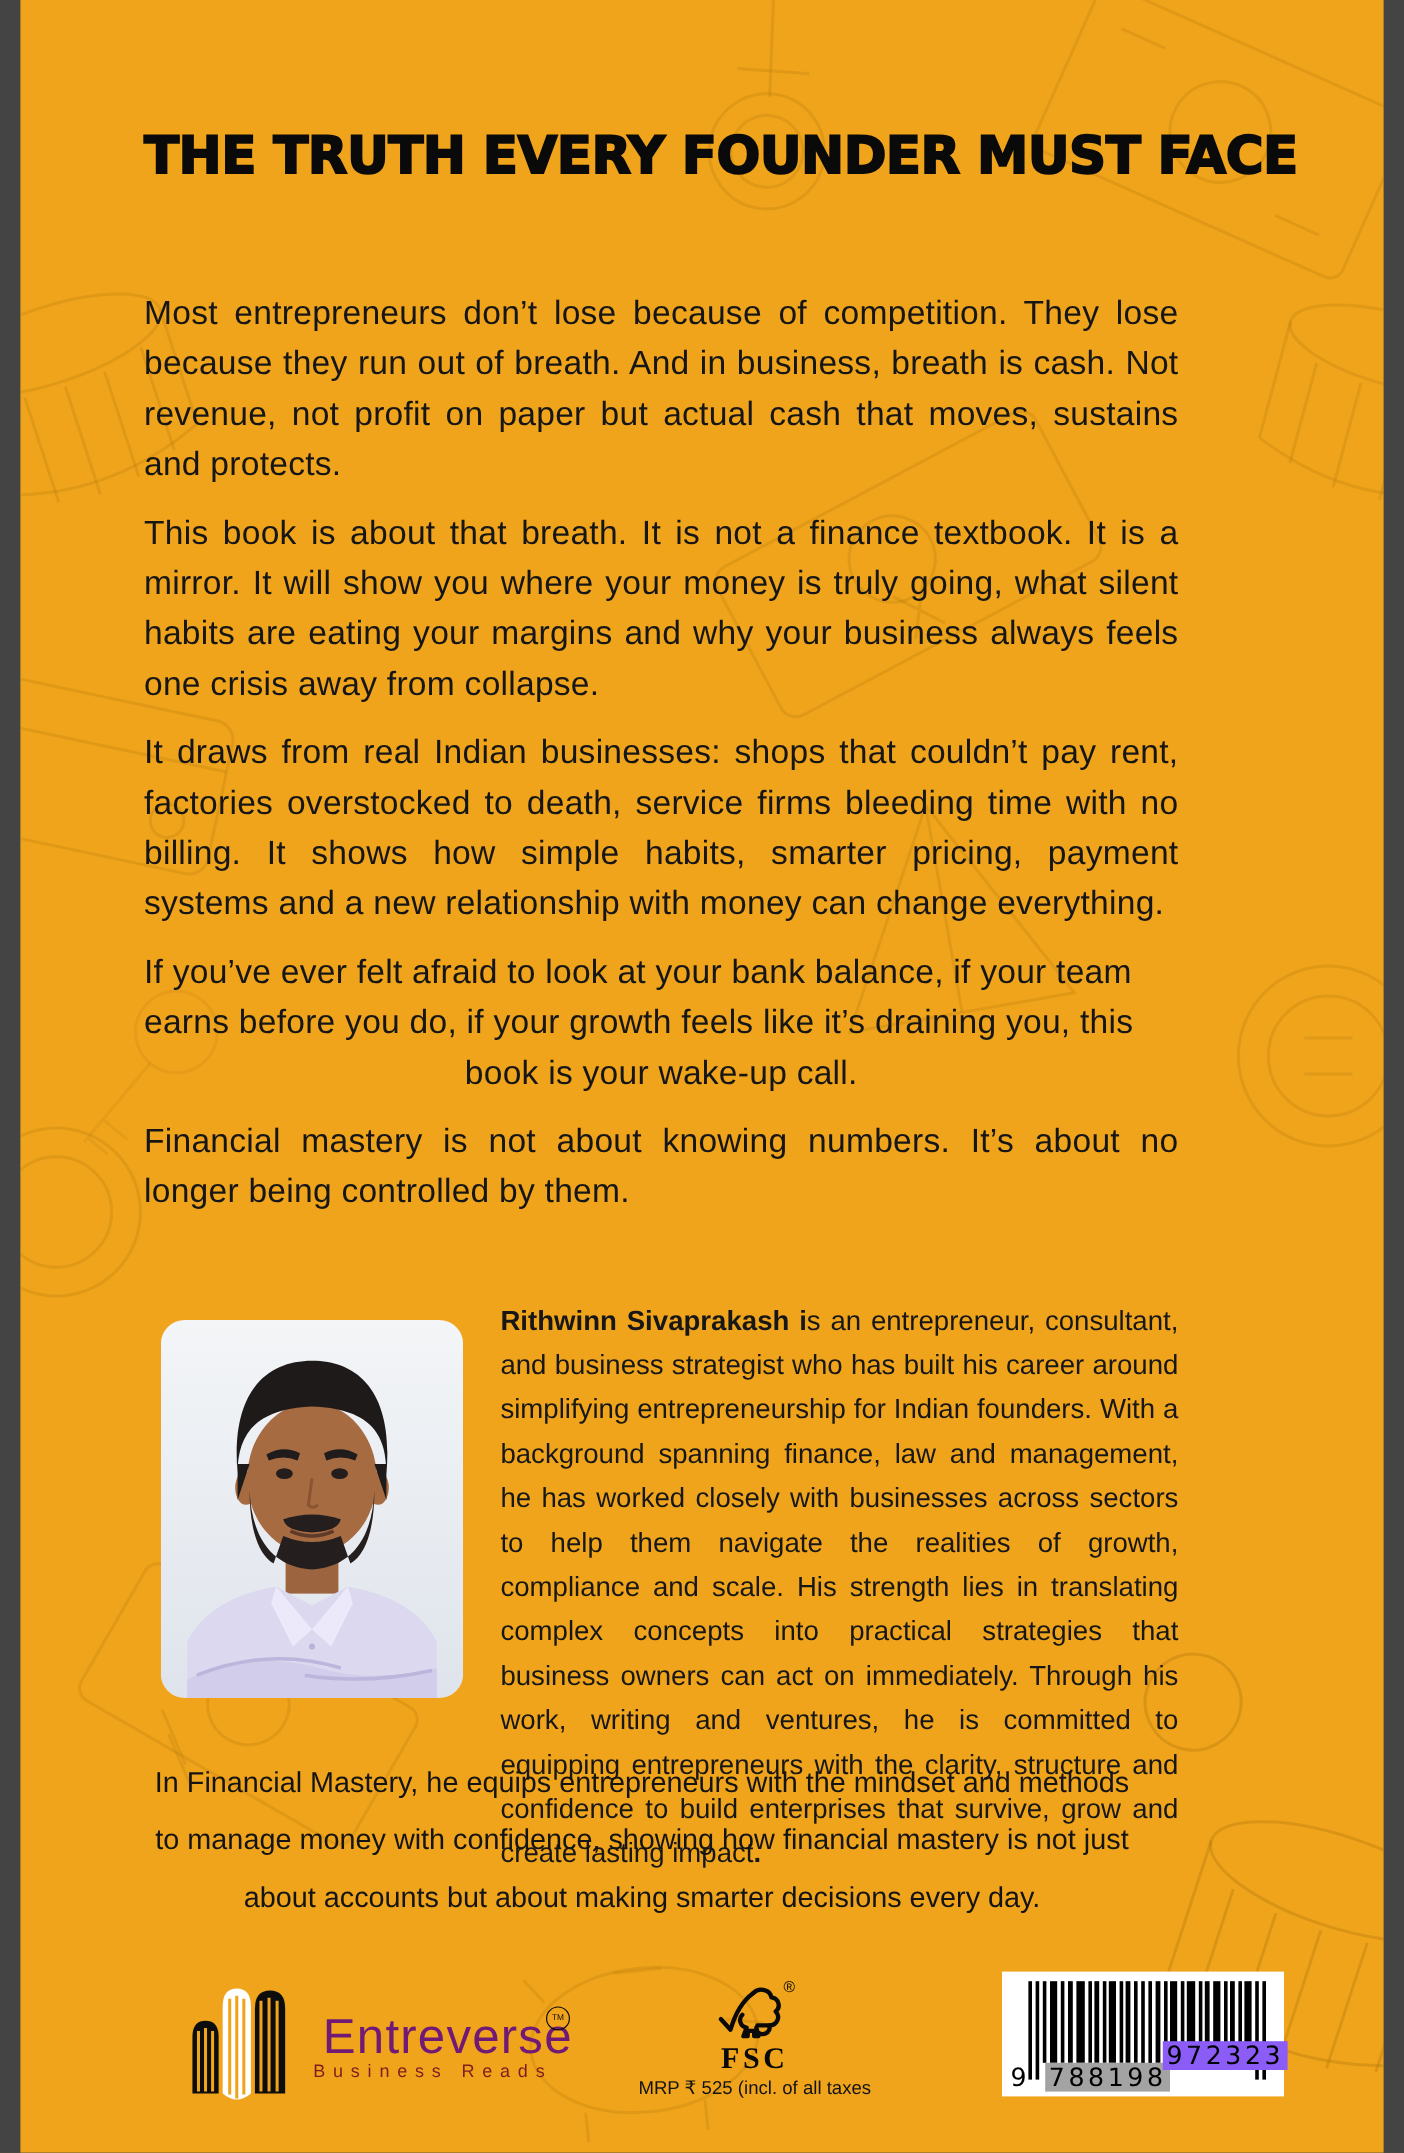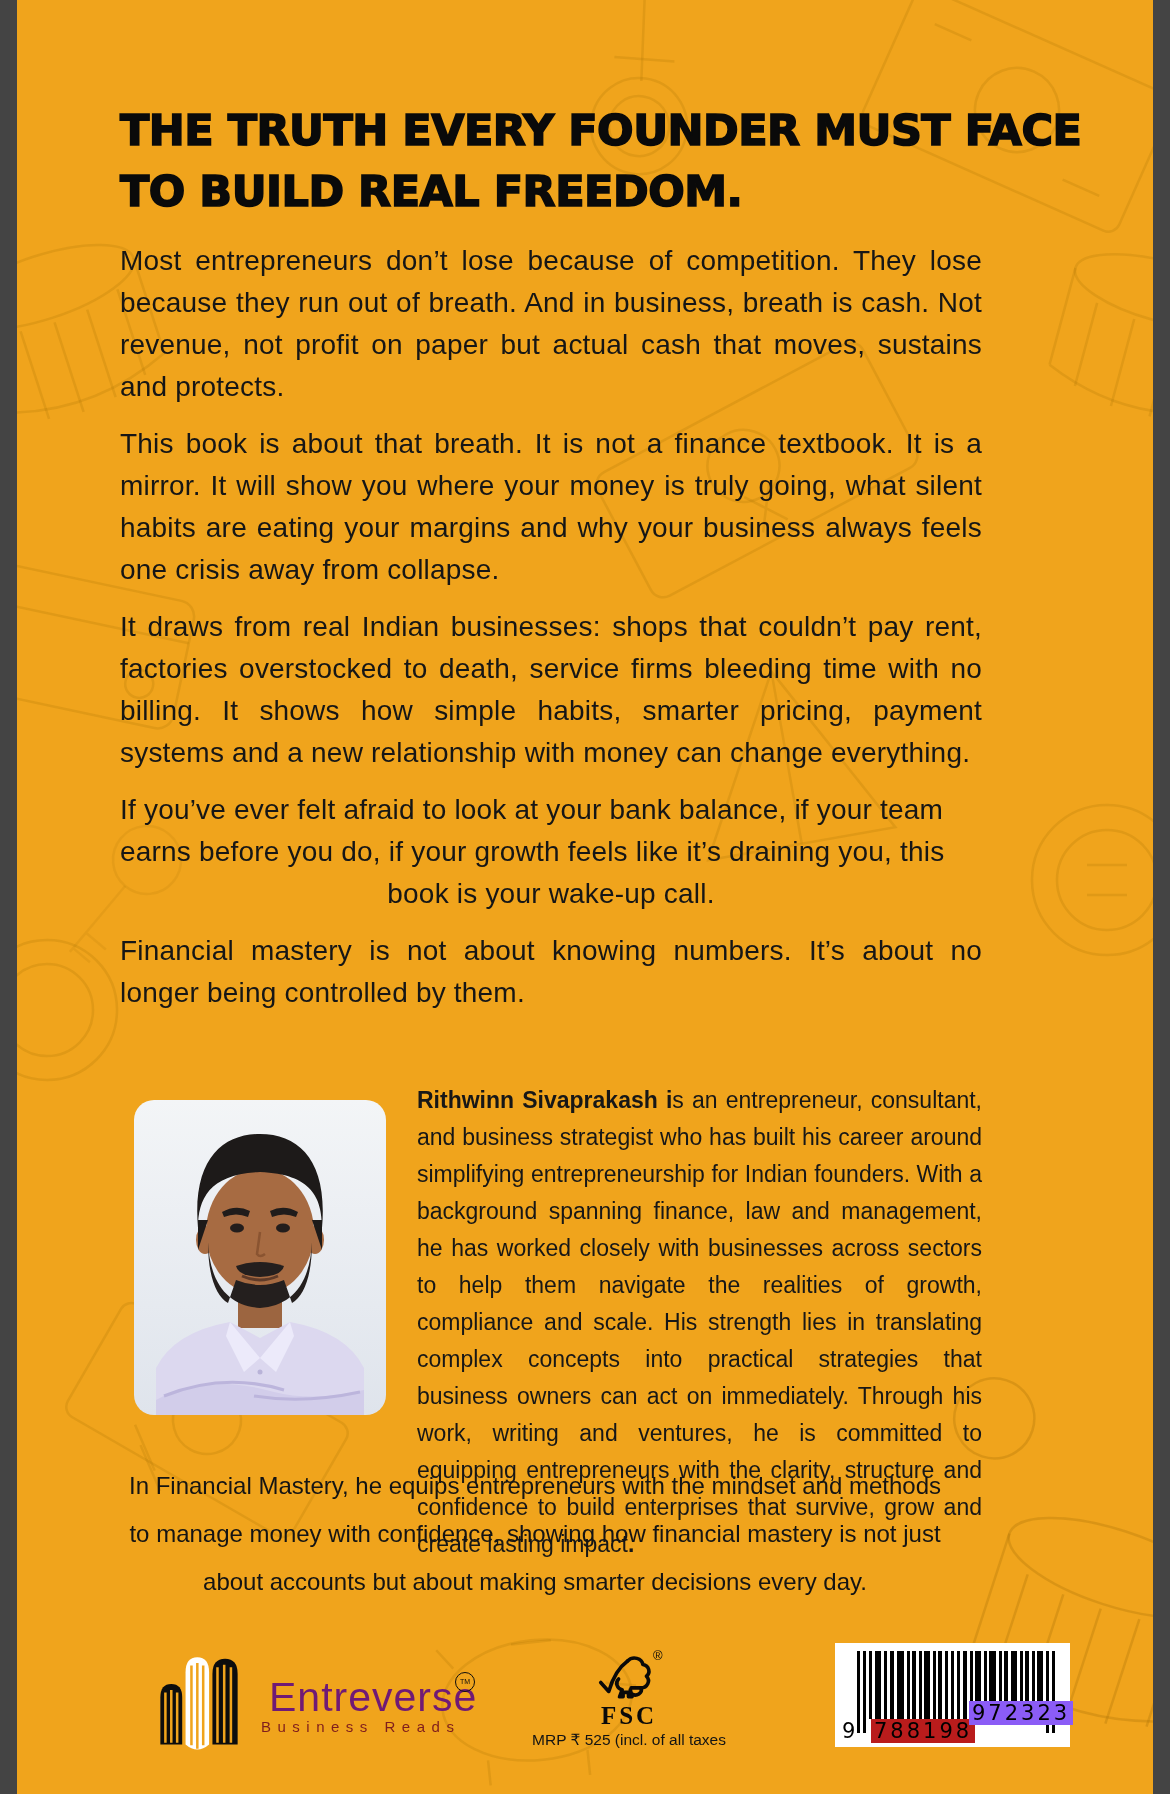--- a/index.html
+++ b/index.html
@@ -75,21 +75,21 @@
     position:absolute;left:818px;top:1643px;width:235px;height:104px;
     background:#ffffff;
   }
   .barcode svg{position:absolute;left:0;top:0;}
   .barcode .digits{
     position:absolute;bottom:4px;left:0;width:100%;height:22px;
     font-family:"DejaVu Sans","Liberation Sans",sans-serif;
     font-size:21px;color:#000;
   }
   .digit-lead{position:absolute;left:7px;bottom:0;}
-  .digit-g1{position:absolute;left:36px;bottom:0;letter-spacing:3px;background:#b91c1c;padding:0 3px;}
+  .digit-g1{position:absolute;left:36px;bottom:0;letter-spacing:3px;background:#a3a3a3;padding:0 3px;}
   .digit-g2{position:absolute;left:134px;bottom:18px;letter-spacing:3px;background:#8b5cf6;padding:0 3px;}
 </style>
 </head>
 <body>
 
 <div class="page">
 
   <svg class="doodles" width="1170" height="1794" viewBox="0 0 1170 1794" fill="none" stroke="#A87106" stroke-width="2.5" stroke-opacity="0.22">
 
     <g transform="translate(620,40) rotate(8)">
@@ -165,21 +165,20 @@
     </g>
 
     <g transform="translate(130,860) rotate(40)" stroke-opacity="0.15">
       <circle r="34"></circle>
         <path d="M0,34 L0,120 M0,95 L26,95 M0,115 L22,115"></path>
     </g>
   </svg>
 
   <div class="headline">
     <div>THE TRUTH EVERY FOUNDER MUST FACE</div>
-    <div>TO BUILD REAL FREEDOM.</div>
   </div>
 
   <div class="body-copy">
     <p>Most entrepreneurs don’t lose because of competition. They lose because they run out of breath. And in business, breath is cash. Not revenue, not profit on paper but actual cash that moves, sustains and protects.</p>
     <p>This book is about that breath. It is not a finance textbook. It is a mirror. It will show you where your money is truly going, what silent habits are eating your margins and why your business always feels one crisis away from collapse.</p>
     <p>It draws from real Indian businesses: shops that couldn’t pay rent, factories overstocked to death, service firms bleeding time with no billing. It shows how simple habits, smarter pricing, payment systems and a new relationship with money can change everything.</p>
     <p class="centered">If you’ve ever felt afraid to look at your bank balance, if your team earns before you do, if your growth feels like it’s draining you, this book is your wake-up call.</p>
     <p>Financial mastery is not about knowing numbers. It’s about no longer being controlled by them.</p>
   </div>
 

